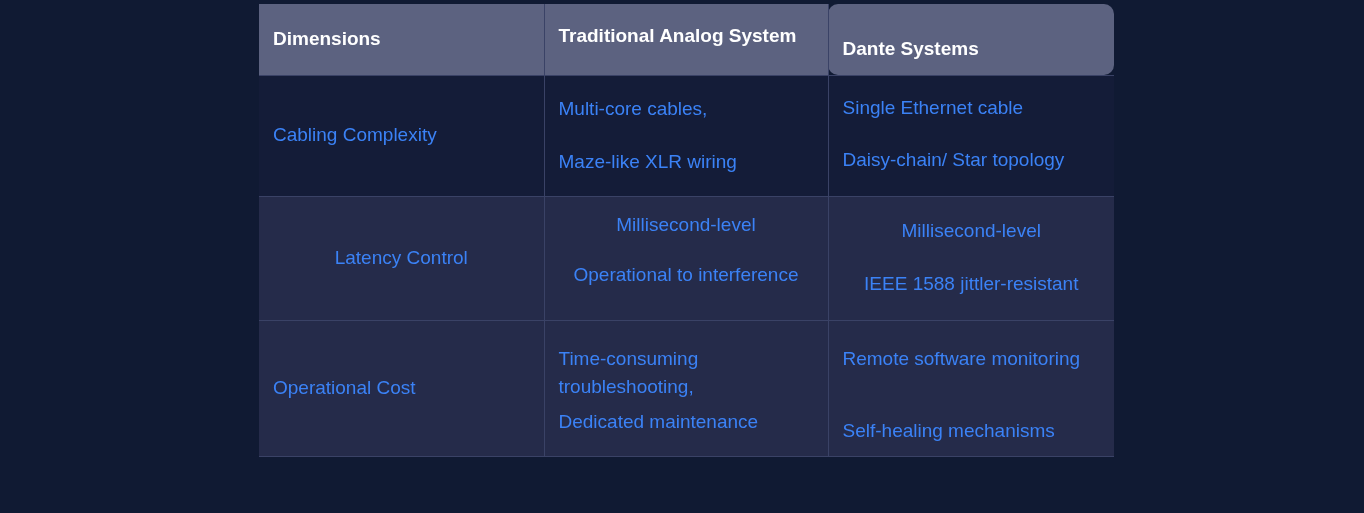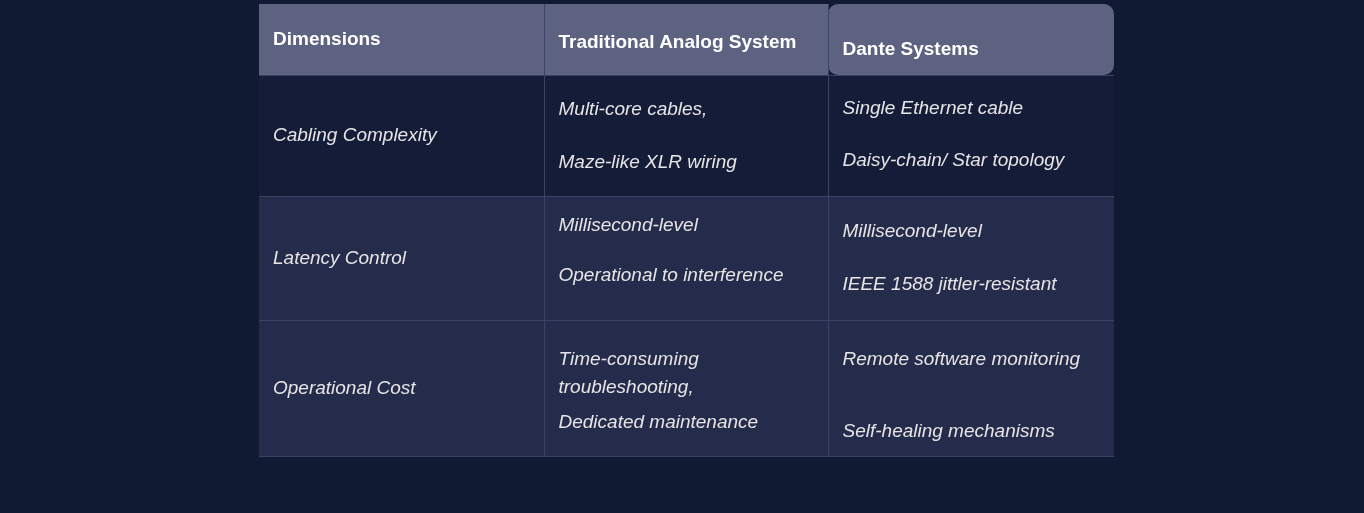--- a/index.html
+++ b/index.html
@@ -62,40 +62,39 @@
     font-size: 19px;
     font-weight: bold;
     color: #ffffff;
     border-bottom: 1px solid #454b69;
     border-right: 1px solid #6a7091;
     padding-top: 8px;
     padding-bottom: 8px;
   }
 
   thead th.hdr-dimensions { vertical-align: middle; }
-  thead th.hdr-analog     { vertical-align: top; padding-top: 24px; }
+  thead th.hdr-analog     { vertical-align: top; padding-top: 18px; }
   thead th.hdr-dante      { vertical-align: bottom; padding-bottom: 11px; border-radius: 10px; }
 
   
   tbody tr.row-odd  { background: #141c38; }
   tbody tr.row-even { background: #252b4a; }
 
   tbody td {
     font-size: 19px;
     font-weight: normal;
-    color: #e5e5e5;
-    font-style: italic;
+    color: #3b82f6;
   }
 
   tbody td.cell-dimension { vertical-align: middle; }
   tbody td.cell-value     { vertical-align: middle; }
 
   
   tbody tr.r1 td { height: 121px; }
-  tbody tr.r2 td { height: 124px; }
+  tbody tr.r2 td { height: 124px; text-align: center; }
   tbody tr.r3 td { height: 72px;  }
   tbody tr.r4 td { height: 124px; }
 
   
   .line { display: block; }
   .line + .line { margin-top: 24px; }
 
   
   tbody tr.r1 td.c3 { vertical-align: top; padding-top: 18px; }
   tbody tr.r1 td.c2 { vertical-align: middle; }

